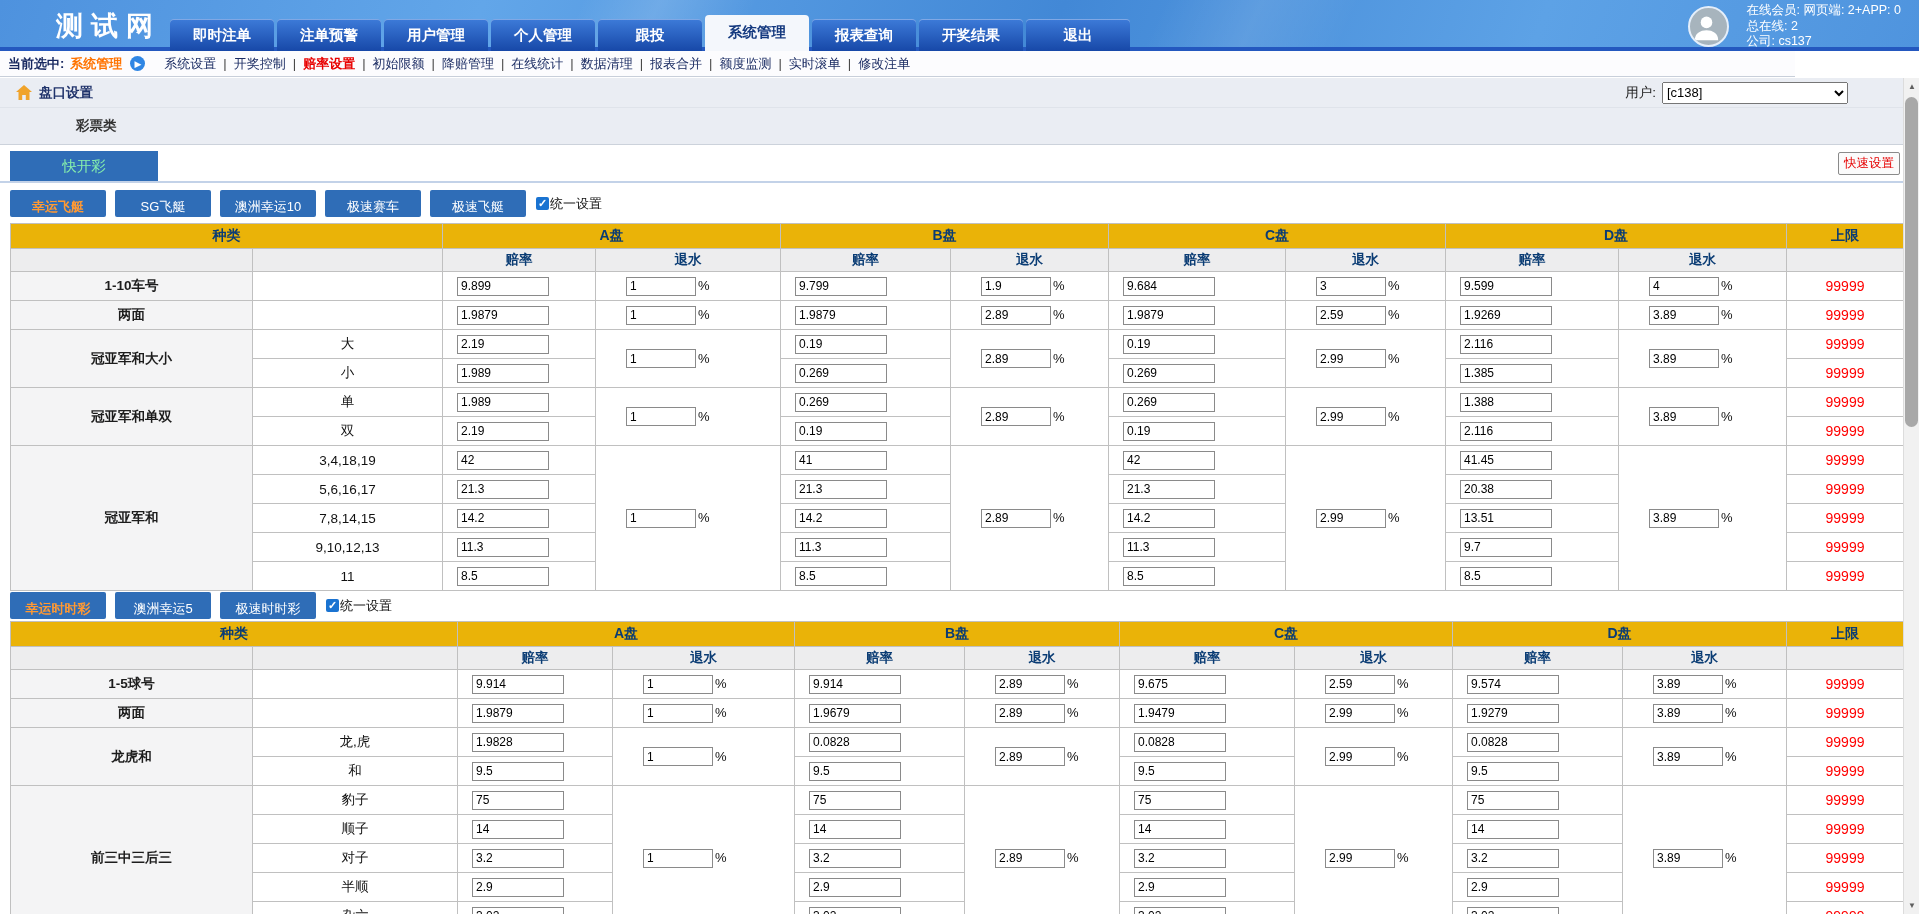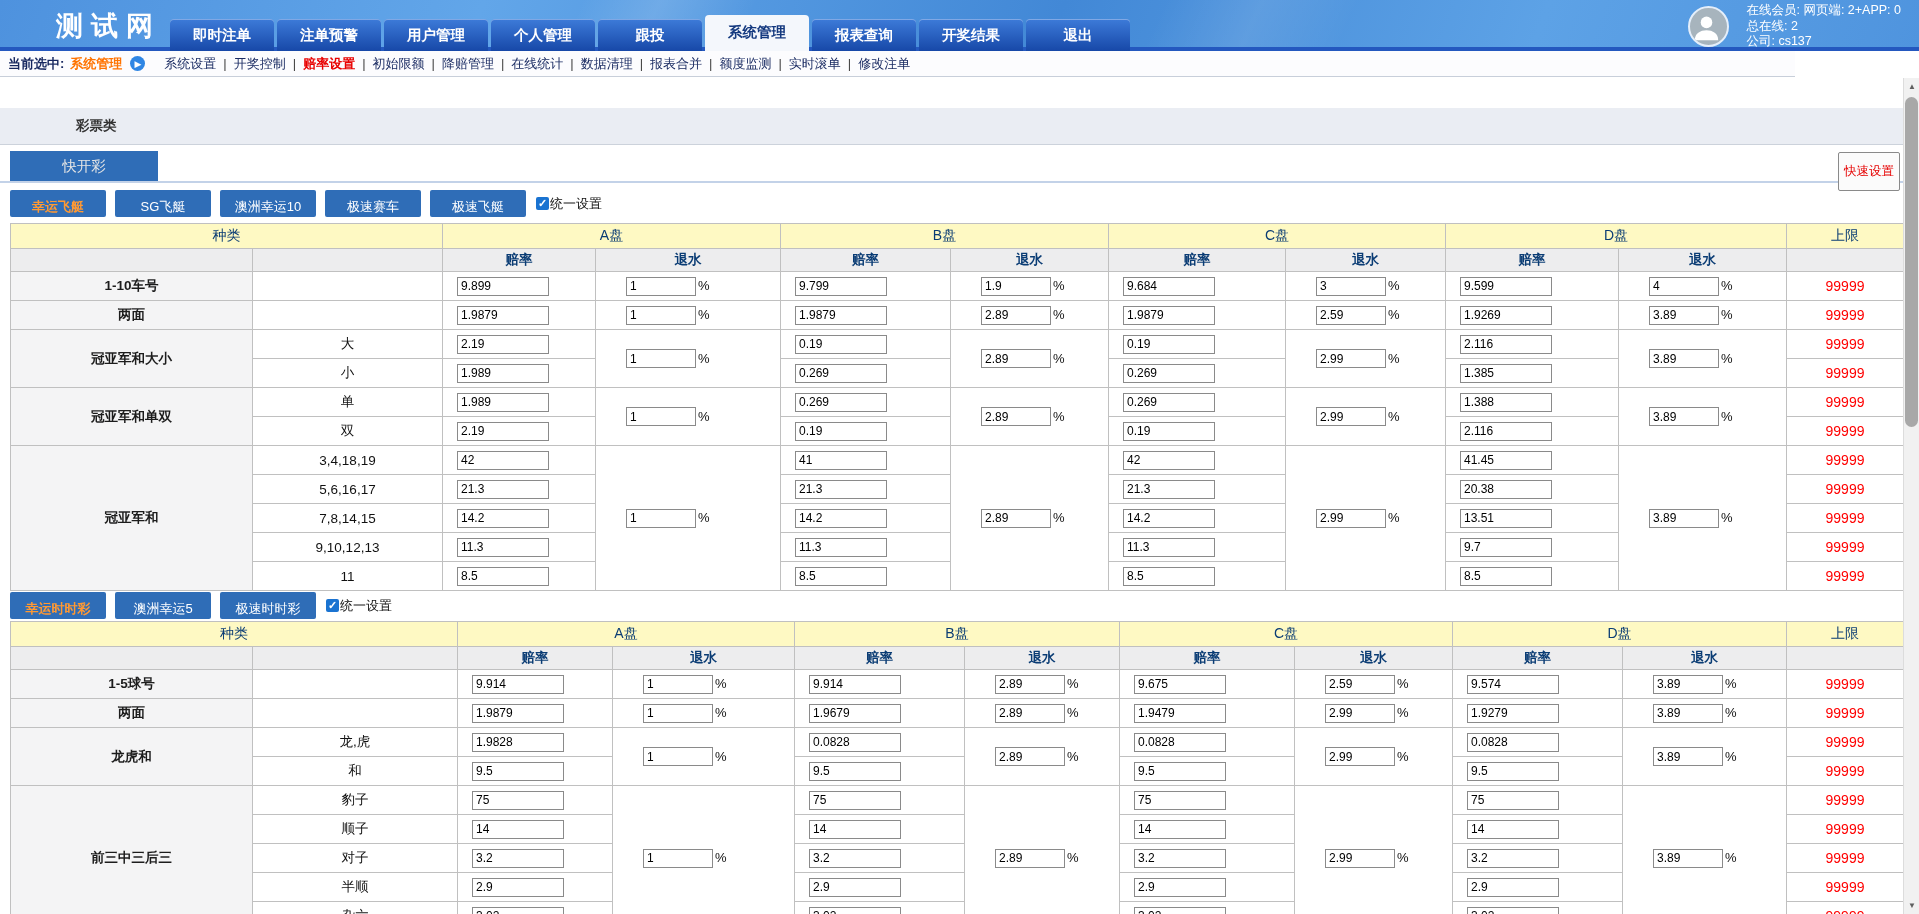--- a/index.html
+++ b/index.html
@@ -41,24 +41,24 @@
              border-bottom:1px solid #dfe3ea;display:flex;align-items:center;}
   .home-ico{margin-left:16px;width:16px;height:15px;flex:none;}
   .page-title{margin-left:7px;font-size:13.5px;font-weight:bold;color:#20336b;}
   .user-group{margin-left:auto;margin-right:55px;display:flex;align-items:center;gap:6px;}
   .user-label{font-size:13.5px;color:#222;}
   .user-select{width:186px;height:22px;font-size:13px;font-family:"Liberation Sans",sans-serif;}
   .cat-row{position:absolute;top:108px;left:0;width:1903px;height:36px;background:#eaedf3;
            border-bottom:1px solid #ccd2db;display:flex;align-items:center;}
   .cat-label{margin-left:76px;font-size:13.5px;font-weight:bold;color:#333;}
 
-  .bigtab{position:absolute;top:151px;left:10px;width:148px;height:30px;background:#2f6db7;color:#e5e5e5;
+  .bigtab{position:absolute;top:151px;left:10px;width:148px;height:30px;background:#2f6db7;color:#86efac;
           font-size:14.5px;border:none;cursor:pointer;font-family:"Liberation Sans",sans-serif;}
   .panel-line{position:absolute;top:181px;left:0;width:1903px;border-top:2px solid #c3d2e8;}
-  .quick-set{position:absolute;top:152px;left:1838px;padding:10px 5px;border:1px solid #8a8a8a;
+  .quick-set{position:absolute;top:152px;left:1838px;padding:2px 5px;border:1px solid #8a8a8a;
              border-radius:2px;color:#e60000;font-size:12.5px;background:#fbfbfb;cursor:pointer;
              text-decoration:none;white-space:nowrap;}
 
   
   .section{position:absolute;left:10px;width:1893px;}
   #section-0{top:190px;}
   #section-1{top:592px;}
   .sec-tabs{display:flex;align-items:center;height:27px;}
   #section-0 .sec-tabs{margin-bottom:6px;}
   #section-1 .sec-tabs{margin-bottom:2px;}
@@ -67,21 +67,21 @@
            font-family:"Liberation Sans",sans-serif;}
   .sec-tab.active{color:#ff9933;font-weight:bold;}
   .unify{display:flex;align-items:center;margin-left:1px;}
   .checkbox{width:13px;height:13px;background:#1a73d1;border-radius:2px;color:#fff;font-size:11px;
             line-height:13px;text-align:center;font-weight:bold;cursor:pointer;flex:none;}
   .unify-label{font-size:13px;color:#111;margin-left:1px;}
 
   
   .odds-table{border-collapse:collapse;table-layout:fixed;width:1893px;}
   .odds-table th,.odds-table td{border:1px solid #c0c0c0;overflow:hidden;white-space:nowrap;}
-  .odds-table thead .h1{height:22px;background:#fef9c3;color:#0a3c74;font-size:14px;font-weight:normal;text-align:center;}
+  .odds-table thead .h1{height:22px;background:#eab308;color:#0a3c74;font-size:14px;font-weight:bold;text-align:center;}
   .odds-table thead .h2{height:20px;background:#ededee;color:#0a3c74;font-size:13.5px;font-weight:bold;text-align:center;}
   .odds-table tbody td{height:26px;font-size:13.5px;text-align:center;background:#fff;color:#111;}
   .odds-table td.cat{background:#f4f4f5;font-weight:bold;color:#1c1c1c;}
   .odds-table td.odds{text-align:left;padding-left:14px;}
   .odds-table td.rebate{text-align:left;padding-left:30px;}
   .odds-input{width:84px;height:17px;border:1px solid #8a8a8a;font-size:12px;padding:0 3px;
               background:#fff;font-family:"Liberation Sans",sans-serif;}
   .rebate-input{width:62px;height:17px;border:1px solid #8a8a8a;font-size:12px;padding:0 3px;
               background:#fff;font-family:"Liberation Sans",sans-serif;}
   .pct{font-size:13px;margin-left:2px;color:#111;}
@@ -138,20 +138,30 @@
     </div>
   </div>
 
   <div class="crumb-bar">
     <span class="crumb-label">当前选中:</span>
     <span class="crumb-current">系统管理</span>
     <span class="crumb-arrow">▶</span>
     <span id="crumb-items"><a class="crumb-link">系统设置</a><span class="crumb-sep">|</span><a class="crumb-link">开奖控制</a><span class="crumb-sep">|</span><a class="crumb-link active">赔率设置</a><span class="crumb-sep">|</span><a class="crumb-link">初始限额</a><span class="crumb-sep">|</span><a class="crumb-link">降赔管理</a><span class="crumb-sep">|</span><a class="crumb-link">在线统计</a><span class="crumb-sep">|</span><a class="crumb-link">数据清理</a><span class="crumb-sep">|</span><a class="crumb-link">报表合并</a><span class="crumb-sep">|</span><a class="crumb-link">额度监测</a><span class="crumb-sep">|</span><a class="crumb-link">实时滚单</a><span class="crumb-sep">|</span><a class="crumb-link">修改注单</a></span>
   </div>
 
+  <div class="title-row">
+    <svg class="home-ico" viewBox="0 0 16 15">
+      <path d="M8 0 L16 7 L13.5 7 L13.5 15 L9.8 15 L9.8 10 L6.2 10 L6.2 15 L2.5 15 L2.5 7 L0 7 Z" fill="#f0a32a"></path>
+    </svg>
+    <span class="page-title">盘口设置</span>
+    <span class="user-group">
+      <span class="user-label">用户:</span>
+      <select class="user-select" id="user-select"><option>[c138]</option></select>
+    </span>
+  </div>
 
   <div class="cat-row">
     <span class="cat-label">彩票类</span>
   </div>
 
   <button class="bigtab">快开彩</button>
   <div class="panel-line"></div>
   <a class="quick-set">快速设置</a>
 
   <div class="section" id="section-0">

